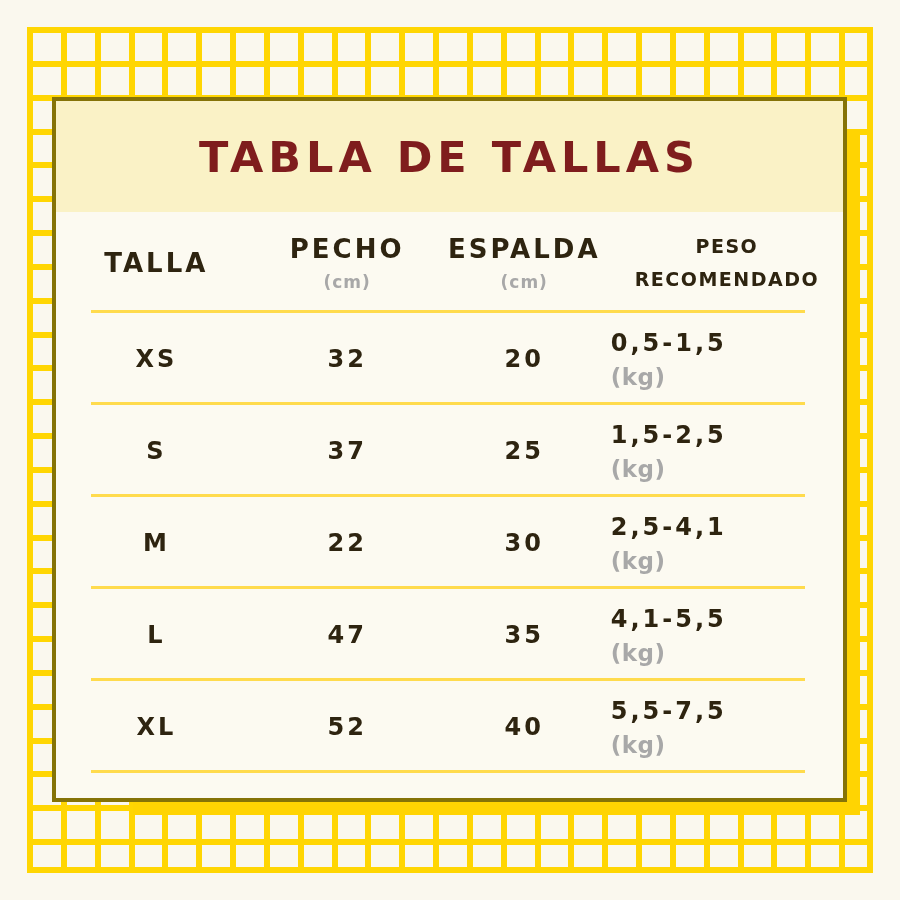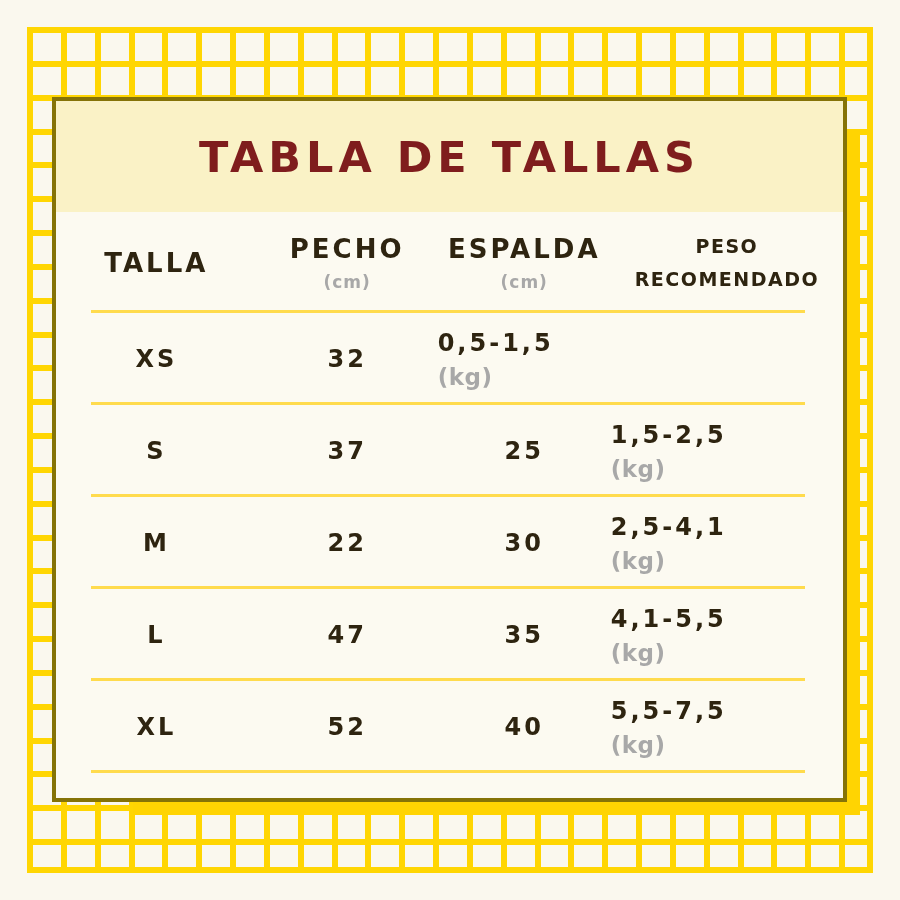--- a/index.html
+++ b/index.html
@@ -151,20 +151,21 @@
         <span class="hunit">(cm)</span>
       </div>
       <div class="cell">
         <span class="hlabel-peso">PESO RECOMENDADO</span>
       </div>
     </div>
 
     <div class="trow">
       <div class="cell dval">XS</div>
       <div class="cell dval">32</div>
+      <div class="cell dval">20</div>
       <div class="cell peso-cell">
         <span class="dval">0,5-1,5</span>
         <span class="punit">(kg)</span>
       </div>
     </div>
 
     <div class="trow">
       <div class="cell dval">S</div>
       <div class="cell dval">37</div>
       <div class="cell dval">25</div>

